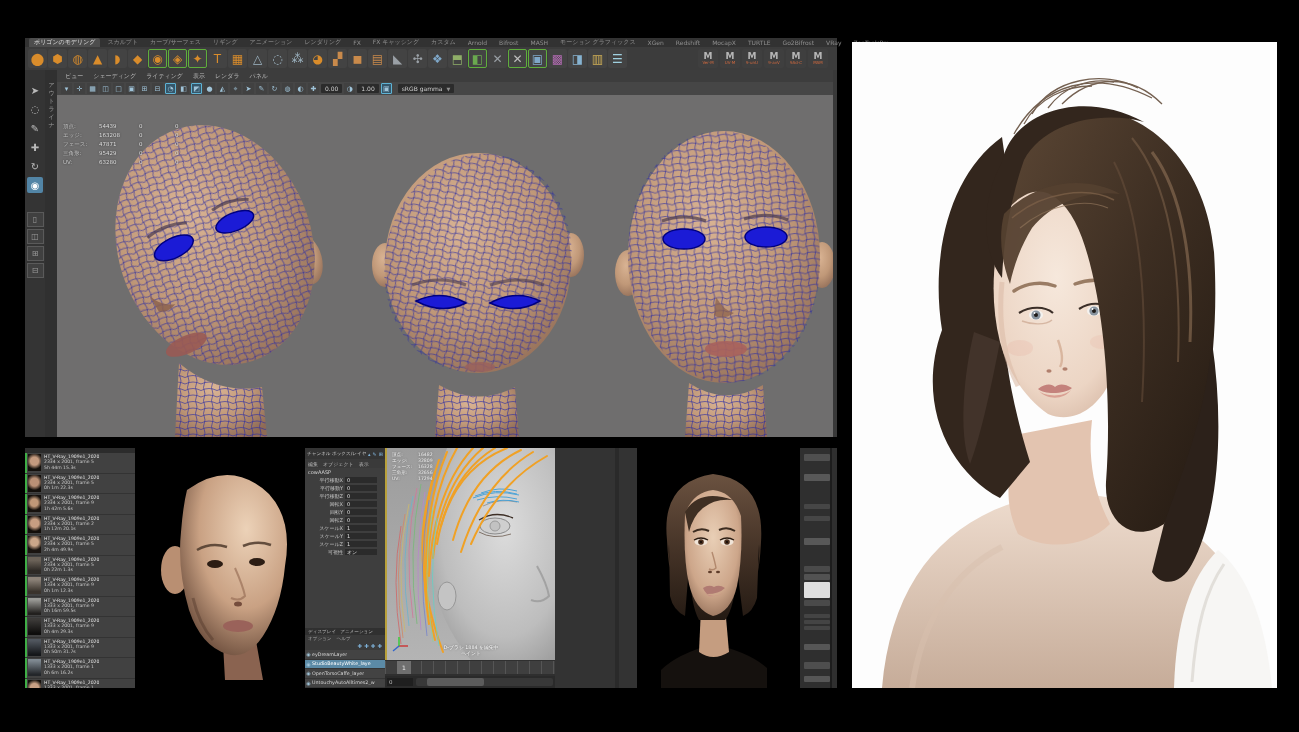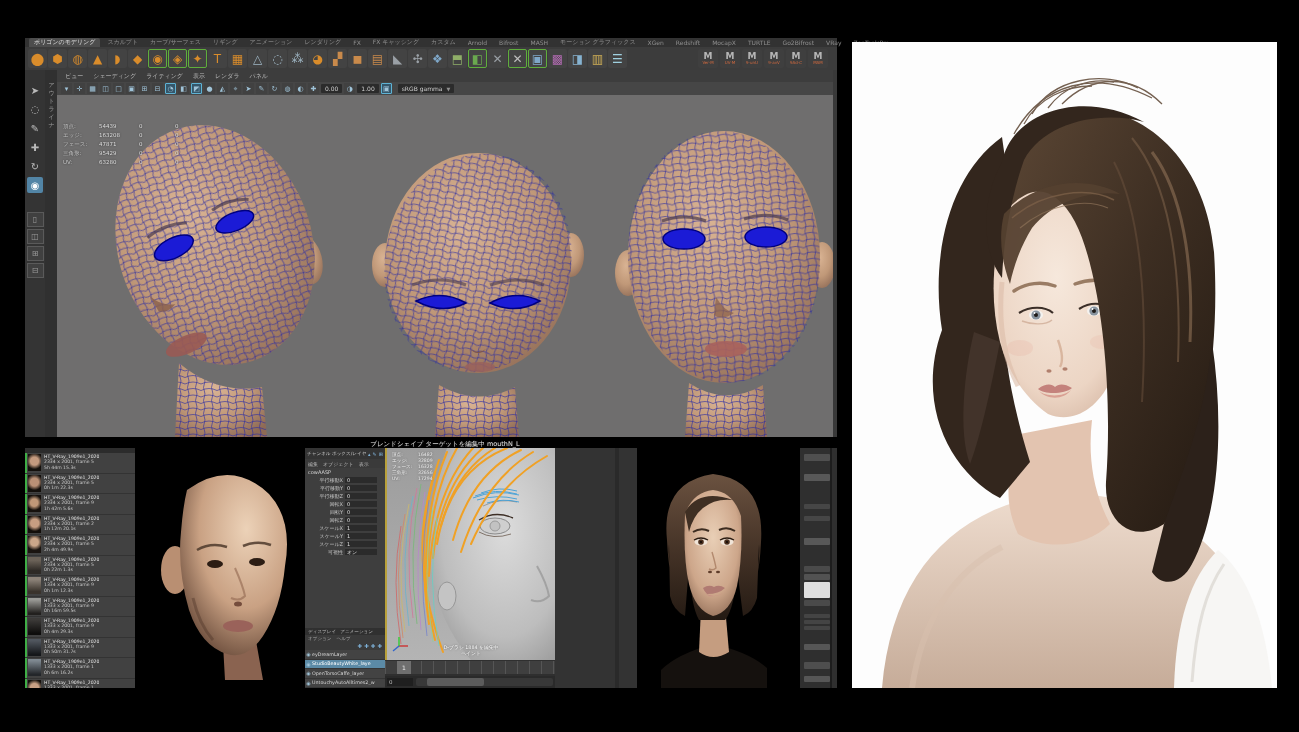--- a/index.html
+++ b/index.html
@@ -425,21 +425,20 @@
           <div>95429</div>
           <div>0</div>
           <div>0</div>
 
           <div class="lab">UV:</div>
           <div>63280</div>
           <div>0</div>
           <div>0</div>
         </div>
 
-      <div id="vp-status" class="abs">ブレンドシェイプ ターゲットを編集中   mouthN_L</div>
     </div>
   </div>
 </div>
 
 <div id="hist" class="panel abs">
   <div id="hist-head"></div>
   <div>
 
       <div class="hist-row">
         <div class="hist-green"></div>

